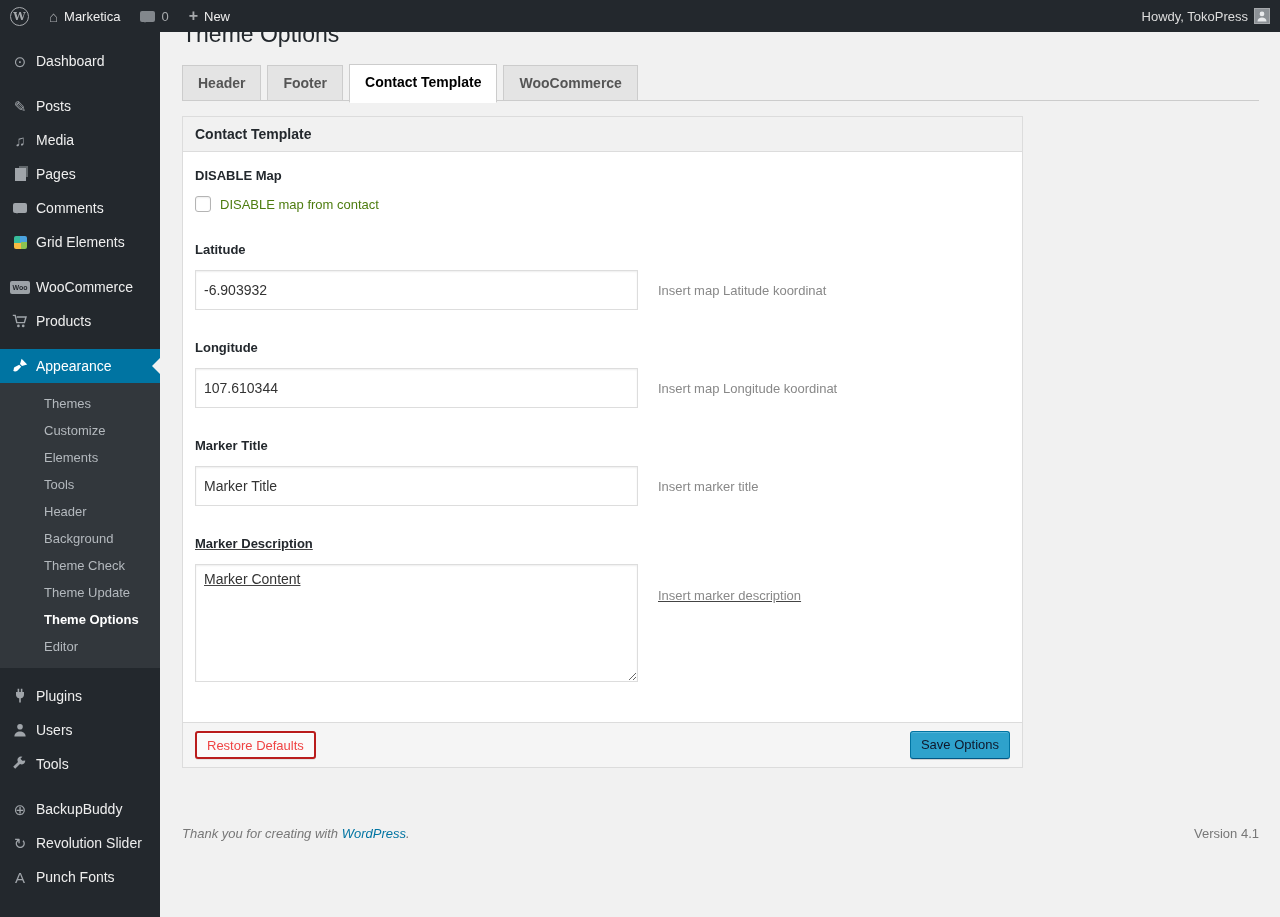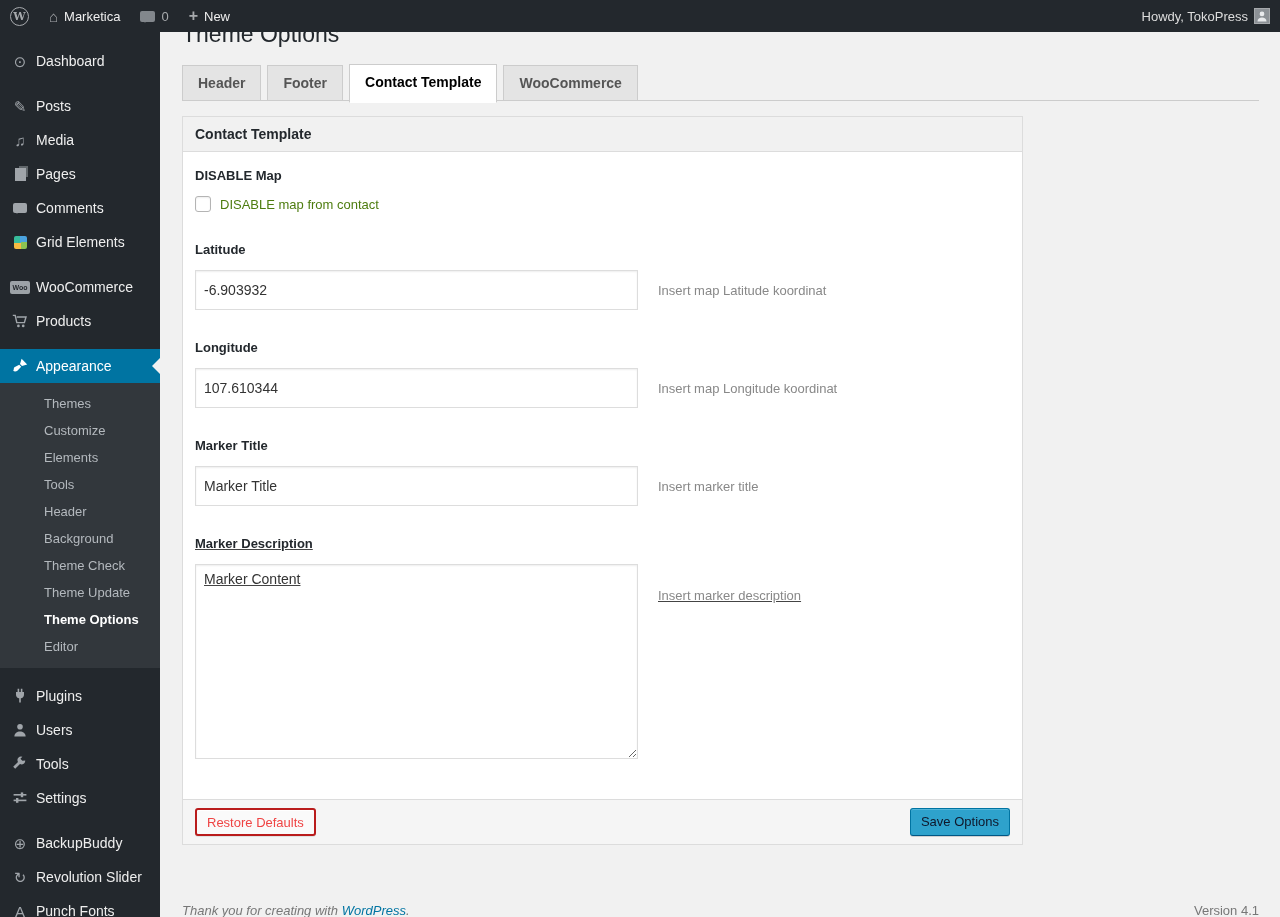--- a/index.html
+++ b/index.html
@@ -118,21 +118,21 @@
     box-shadow: inset 0 1px 2px rgba(0,0,0,.07);
   }
   .checkbox-label { color: #4d7c0f; font-size: 13px; }
   .text-input {
     width: 443px; height: 36px; border: 1px solid #ddd; background: #fff;
     box-shadow: inset 0 1px 2px rgba(0,0,0,.07); border-radius: 0;
     padding: 19px 8px; font-size: 14px; color: #333;
     font-family: "Liberation Sans", "DejaVu Sans", sans-serif;
   }
   .text-area {
-    width: 443px; height: 195px; border: 1px solid #ddd; background: #fff;
+    width: 443px; height: 118px; border: 1px solid #ddd; background: #fff;
     box-shadow: inset 0 1px 2px rgba(0,0,0,.07);
     padding: 6px 8px; font-size: 14px; color: #333; resize: both;
     font-family: "Liberation Sans", "DejaVu Sans", sans-serif;
   }
   .field-desc { color: #888; font-size: 13px; }
   .control-row.top .field-desc { margin-top: 24px; }
 
   .panel-footer {
     background: #f5f5f5; border-top: 1px solid #dcdcdc; padding: 8px 12px;
     display: flex; justify-content: space-between; align-items: center;
@@ -290,31 +290,20 @@
     <span>Users</span>
   </a>
   <a class="menu-item">
     <span class="micon">
       <svg viewBox="0 0 20 20">
           <path d="M16.5 5.5A4.5 4.5 0 0 1 10 10l-6 6-2.5-2.5 6-6A4.5 4.5 0 0 1 13 1l-2.5 2.5L13 6z"></path>
         </svg>
     </span>
     <span>Tools</span>
   </a>
-  <a class="menu-item">
-    <span class="micon">
-      <svg viewBox="0 0 20 20">
-          <rect x="2" y="5" width="16" height="2"></rect>
-          <rect x="2" y="12" width="16" height="2"></rect>
-          <rect x="11" y="3" width="3" height="6"></rect>
-          <rect x="5" y="10" width="3" height="6"></rect>
-        </svg>
-    </span>
-    <span>Settings</span>
-  </a>
 
   <div class="menu-sep"></div>
 
   <a class="menu-item">
     <span class="micon">⊕</span>
     <span>BackupBuddy</span>
   </a>
   <a class="menu-item">
     <span class="micon">↻</span>
     <span>Revolution Slider</span>

